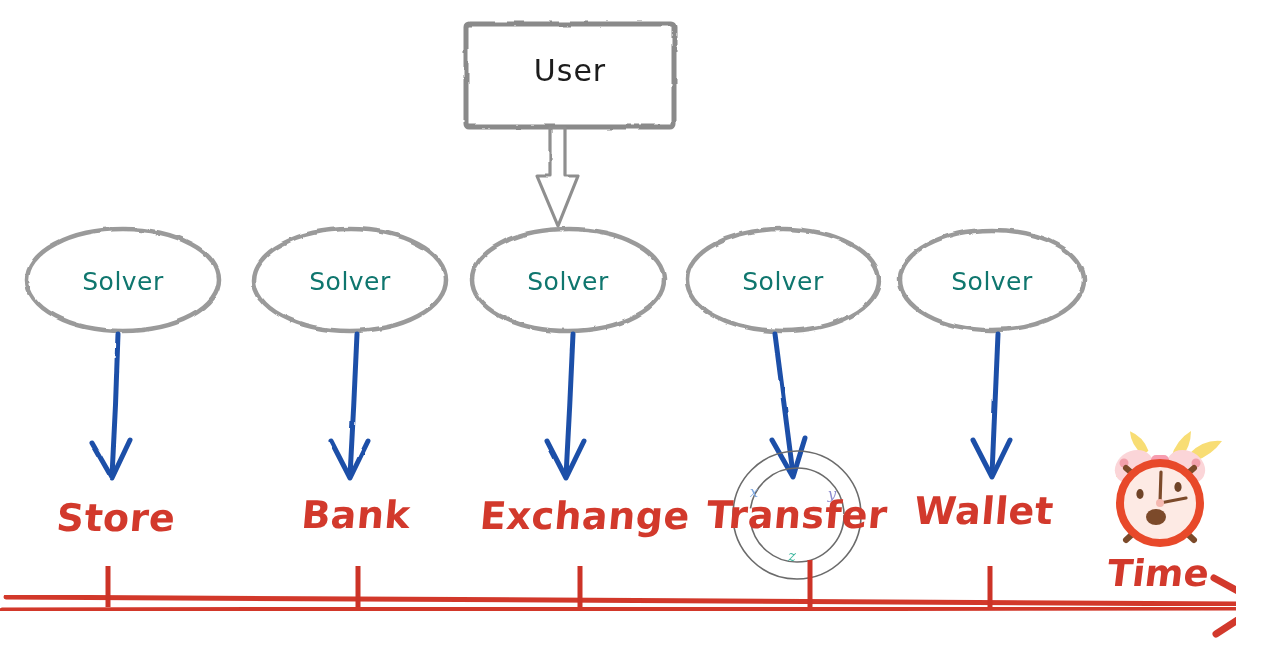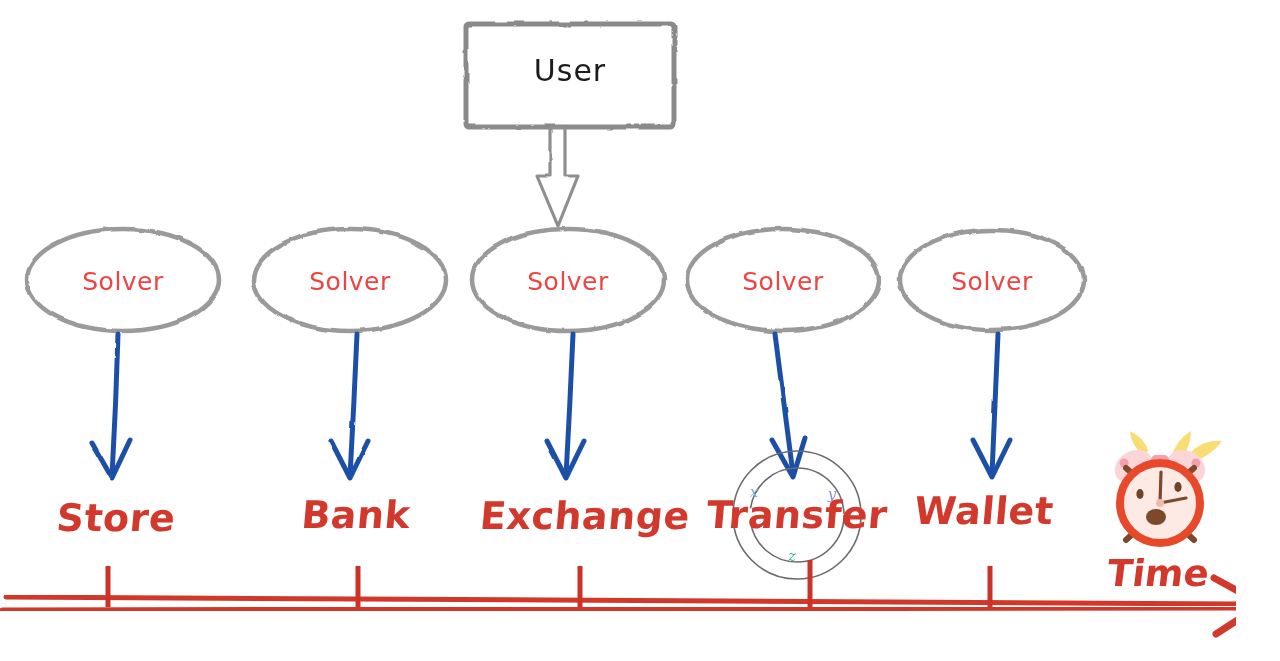--- a/index.html
+++ b/index.html
@@ -31,21 +31,21 @@
   .user-label {
     font-family: "DejaVu Sans", sans-serif;
     font-size: 30px;
     color: #1c1c1c;
     letter-spacing: 1px;
     transform: translate(-50%, -50%);
   }
   .solver-label {
     font-family: "DejaVu Sans", sans-serif;
     font-size: 25px;
-    color: #ef4444;
+    color: #0f766e;
     letter-spacing: 0.5px;
     transform: translate(-50%, -50%);
   }
   .node-label {
     font-family: "DejaVu Sans", sans-serif;
     font-size: 38px;
     font-weight: 600;
     color: #d2392c;
     transform: translate(-50%, -50%) skewX(-5deg);
     letter-spacing: 0.5px;

